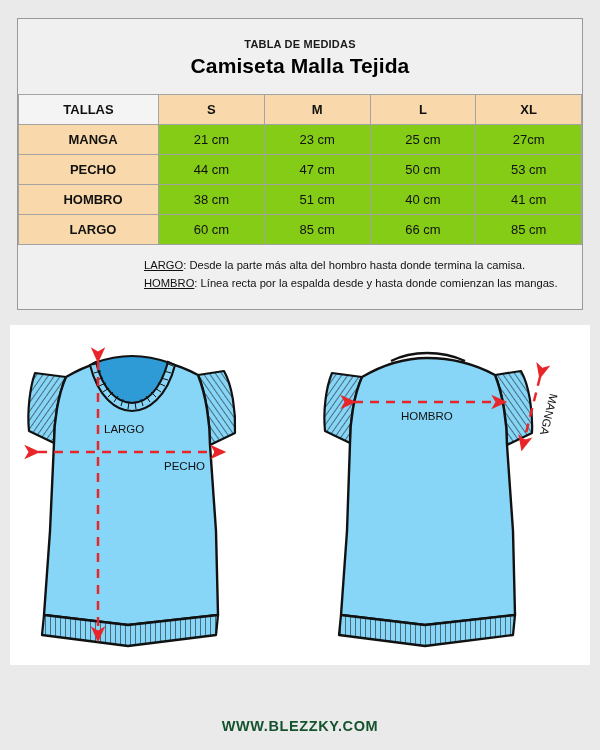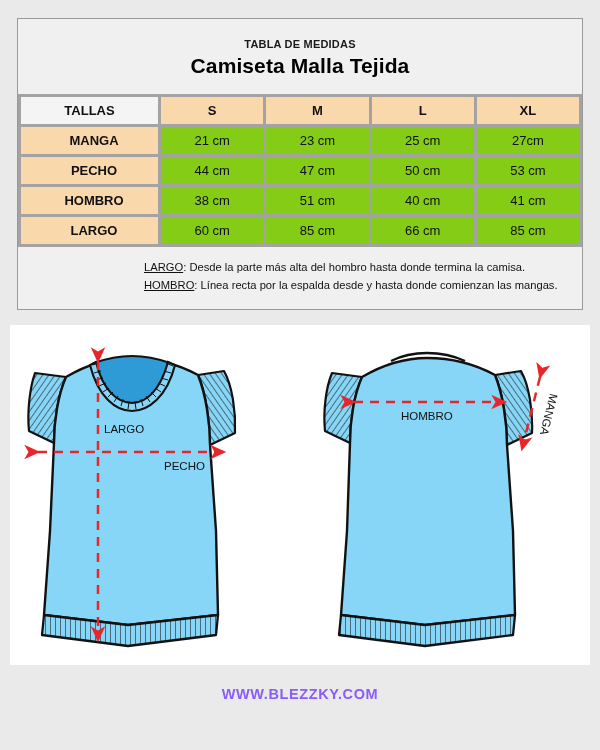--- a/index.html
+++ b/index.html
@@ -44,21 +44,21 @@
     line-height: 1.35;
   }
 
   
   table.size-table {
     width: 100%;
     border-collapse: collapse;
     table-layout: fixed;
   }
   table.size-table td {
-    border: 3px solid #a3a3a3;
+    border: 1px solid #a3a3a3;
     height: 30px;
     font-size: 13px;
     color: #111;
     text-align: center;
     vertical-align: middle;
   }
   td.col-label { width: 140px; }
 
   td.hdr-tallas {
     background: #f4f4f4;
@@ -104,27 +104,27 @@
     width: 580px;
     height: 340px;
     background: #ffffff;
   }
   .illus-panel svg { display: block; }
 
   
   .footer {
     position: absolute;
     left: 0;
-    top: 686px;
+    top: 718px;
     width: 600px;
     text-align: center;
     font-size: 14.5px;
     font-weight: bold;
     letter-spacing: 0.6px;
-    color: #8b5cf6;
+    color: #14532d;
   }
 </style>
 </head>
 <body>
 
 <div class="table-panel">
 
   <div class="title-block">
     <div class="title-main">TABLA DE MEDIDAS</div>
     <div class="title-sub">Camiseta Malla Tejida</div>

